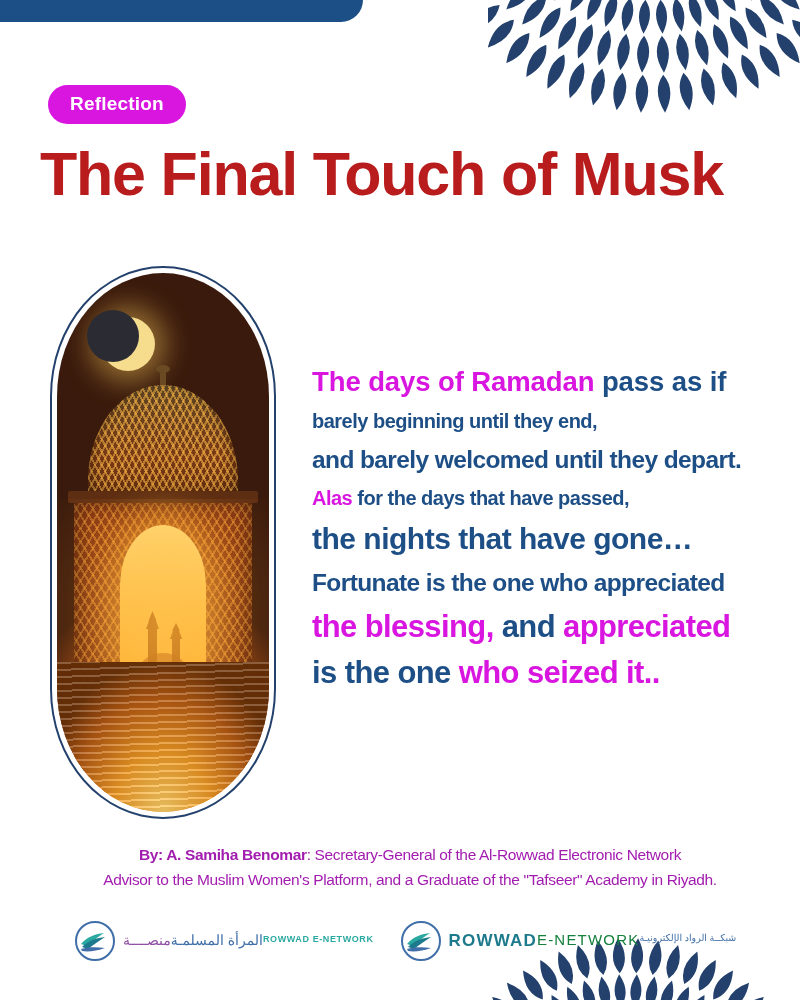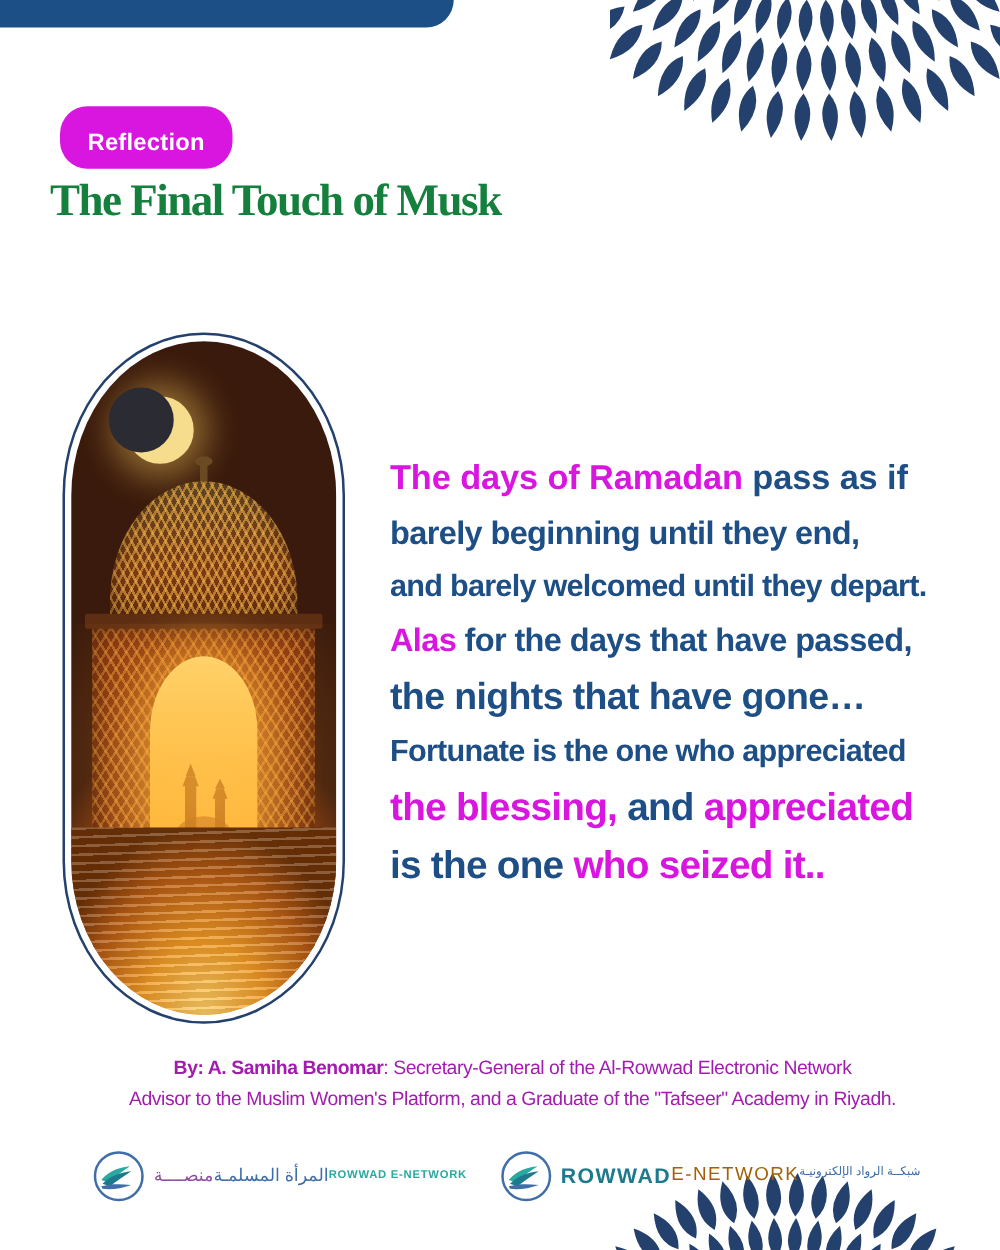--- a/index.html
+++ b/index.html
@@ -51,43 +51,42 @@
     width: 300px;
     height: 240px;
     pointer-events: none;
   }
 
   
   .badge {
     position: absolute;
     left: 48px;
     top: 85px;
-    padding: 20px 22px 11px 22px;
+    padding: 9px 22px 11px 22px;
     border-radius: 22px;
     background: #d916e0;
     color: #ffffff;
     font-size: 19px;
     font-weight: bold;
     letter-spacing: 0.2px;
     line-height: 1;
   }
 
   
   .headline {
     position: absolute;
     left: 40px;
     top: 141px;
     width: 740px;
-    font-size: 36px;
+    font-size: 61px;
     font-weight: bold;
-    color: #15803d;
+    color: #b91c1c;
     letter-spacing: -1.2px;
     line-height: 1.1;
     white-space: nowrap;
-    font-family: Liberation Serif, serif;
   }
 
   
   .img-card {
     position: absolute;
     left: 50px;
     top: 266px;
     width: 226px;
     height: 553px;
     border-radius: 113px / 130px;
@@ -253,21 +252,21 @@
     color: #1d4f86;
   }
   .ln {
     font-weight: bold;
     color: #1d4f86;
     white-space: nowrap;
     margin-bottom: 2px;
   }
   .mag { color: #d916e0; }
   .sz28 { font-size: 27.5px; line-height: 1.58; letter-spacing: -0.1px; }
-  .sz27 { font-size: 26px;   line-height: 1.62; letter-spacing: -0.5px; }
+  .sz27 { font-size: 20px;   line-height: 1.62; letter-spacing: -0.5px; }
   .sz31 { font-size: 30px;   line-height: 1.5;  letter-spacing: -0.5px; }
   .sz25 { font-size: 24.5px; line-height: 1.62; letter-spacing: -0.6px; }
   .sz32 { font-size: 31px;   line-height: 1.42; letter-spacing: -0.6px; }
 
   
   .byline {
     position: absolute;
     left: 50px;
     top: 842px;
     width: 720px;
@@ -287,21 +286,21 @@
     display: flex;
     align-items: center;
     gap: 26px;
   }
   .logo { display: flex; align-items: center; gap: 7px; }
   .logo-txt { display: flex; flex-direction: row; line-height: 1.08; }
   .l1-ar  { color: #8e4fa3; font-size: 14px; text-align: right; letter-spacing: 1px; }
   .l1-ar2 { color: #3f6ea8; font-size: 14px; text-align: right; letter-spacing: 0.5px; }
   .l1-en  { color: #2aa9a0; font-size: 9px; font-weight: bold; text-align: right; letter-spacing: 0.6px; margin-top: 2px; }
   .l2-en1 { color: #1c7a8c; font-size: 17px; font-weight: bold; letter-spacing: 1.2px; }
-  .l2-en2 { color: #a16207; font-size: 15px; letter-spacing: 1.2px; }
+  .l2-en2 { color: #15803d; font-size: 15px; letter-spacing: 1.2px; }
   .l2-ar  { color: #3f6ea8; font-size: 9.5px; text-align: right; letter-spacing: 0.4px; margin-top: 1px; }
 </style>
 </head>
 <body>
 
 <div id="poster">
 
   <div class="top-bar"></div>
 
   <svg class="mandala-top" viewBox="0 0 330 260" aria-hidden="true">

